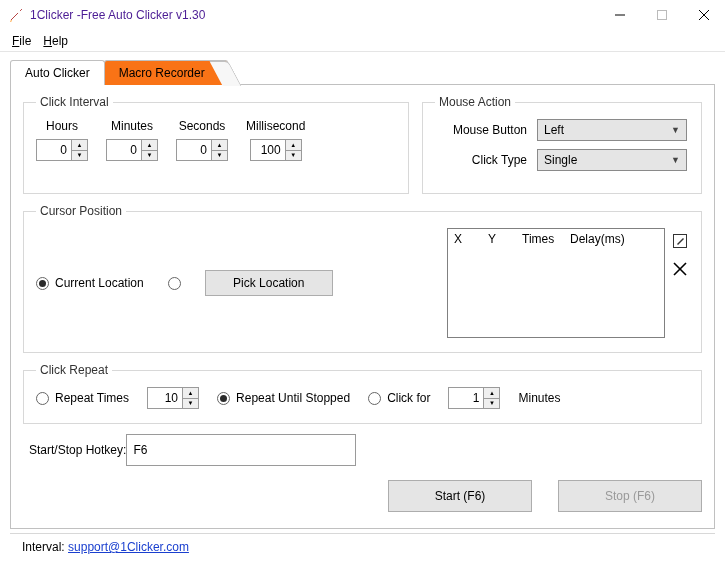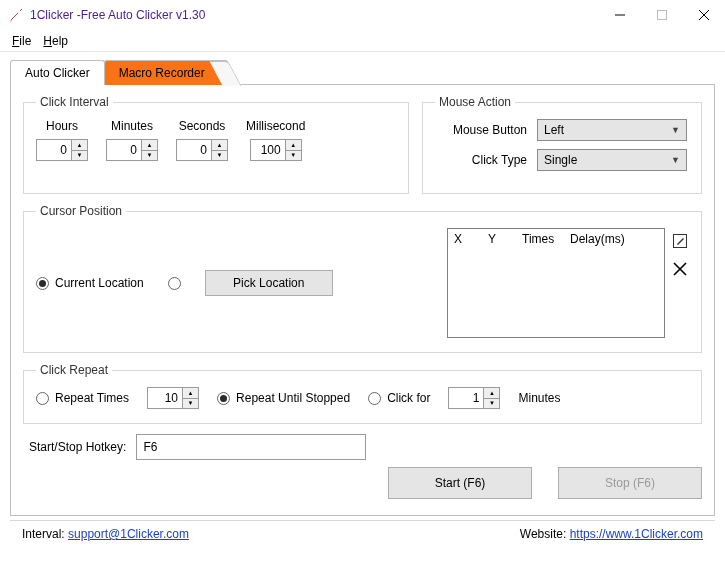--- a/index.html
+++ b/index.html
@@ -40,22 +40,22 @@
 .radio .dot { width: 13px; height: 13px; border: 1px solid #666; border-radius: 50%; display: flex; align-items: center; justify-content: center; background: #fff; }
 .radio .dot.sel::after { content: ""; width: 7px; height: 7px; background: #2b2b2b; border-radius: 50%; }
 .pickbtn { width: 128px; height: 26px; background: #e5e5e5; border: 1px solid #adadad; display: flex; align-items: center; justify-content: center; }
 .coordbox { border: 1px solid #808080; width: 218px; height: 110px; display: flex; flex-direction: column; }
 .coordhead { display: flex; height: 22px; border-bottom: 0; }
 .coordhead div { padding: 3px 6px; }
 .coordbody { flex: 1; }
 .sideicons { display: flex; flex-direction: column; gap: 10px; margin-left: 6px; margin-top: 4px; }
 .icnbtn { width: 18px; height: 18px; display: flex; align-items: center; justify-content: center; }
 .repeat .row { gap: 18px; }
-.hotkeyrow { display: flex; align-items: center; gap: 10px; margin: 6px 0 7px 6px; }
-.hotkeyinput { border: 1px solid #9a9a9a; width: 230px; height: 26px; padding: 0 6px; display: flex; align-items: center; background: #fff; }
+.hotkeyrow { display: flex; align-items: center; margin: 6px 0 14px 6px; }
+.hotkeyinput { border: 1px solid #9a9a9a; width: 230px; height: 32px; padding: 0 6px; display: flex; align-items: center; background: #fff; }
 .actions { display: flex; justify-content: flex-end; gap: 26px; margin-bottom: 2px; }
 .bigbtn { width: 144px; height: 32px; background: #e5e5e5; border: 1px solid #adadad; display: flex; align-items: center; justify-content: center; }
 .bigbtn.disabled { color: #9a9a9a; }
 .footer { border-top: 1px solid #d8d8d8; padding: 6px 12px; display: flex; justify-content: space-between; margin-top: 4px; }
 a.link { color: #1a3fcf; text-decoration: underline; }
 </style>
 </head>
 <body>
 
 <div class="titlebar">
@@ -245,15 +245,14 @@
 
     <div class="actions">
       <div class="bigbtn">Start (F6)</div>
       <div class="bigbtn disabled">Stop (F6)</div>
     </div>
 
   </div>
 
   <div class="footer">
     <div><span>Interval:</span> <a class="link">support@1Clicker.com</a></div>
-    <div><span>Website:</span> <a class="link">https://www.1Clicker.com</a></div>
   </div>
 </div>
 
 </body></html>

